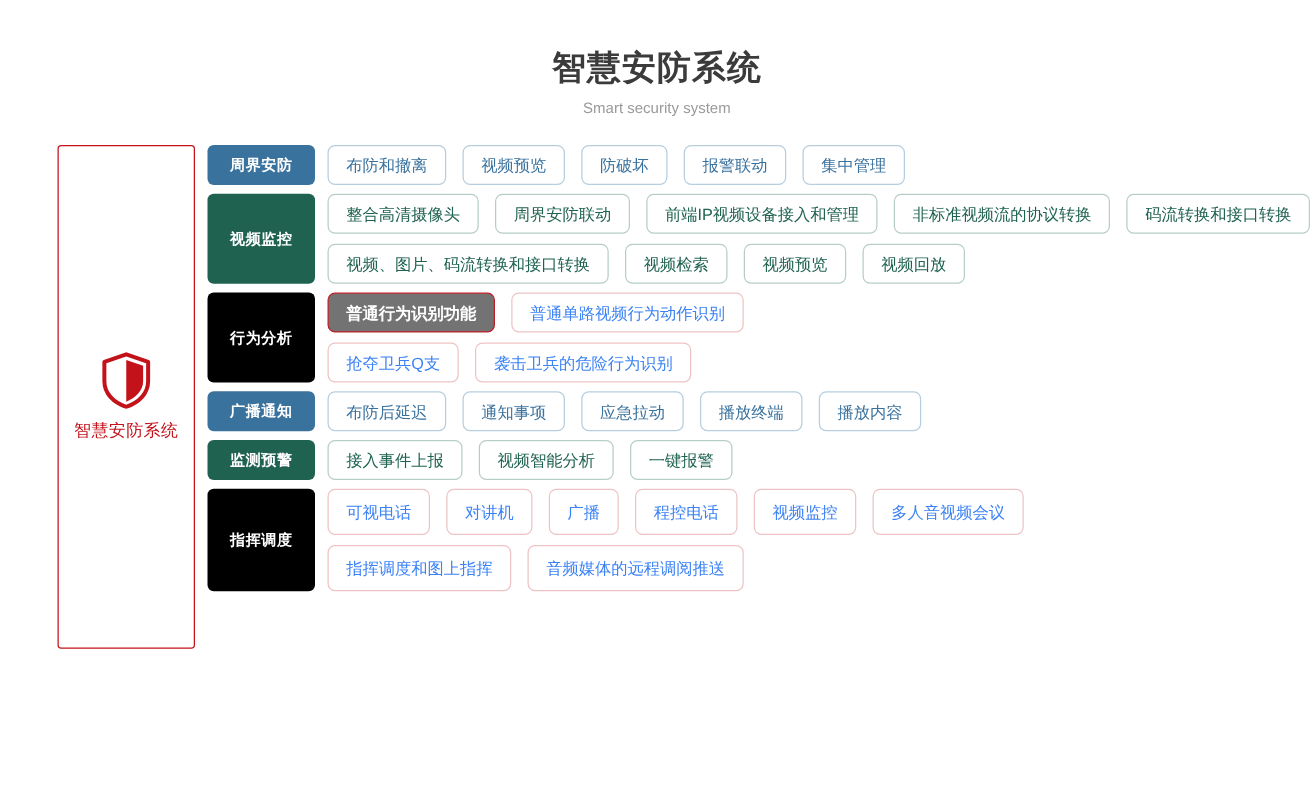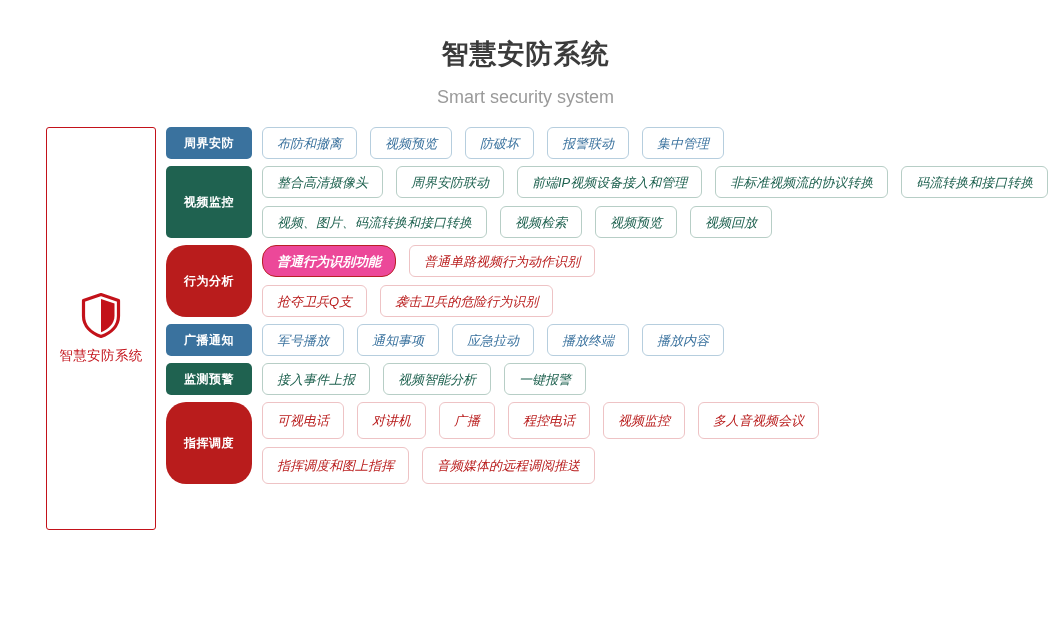--- a/index.html
+++ b/index.html
@@ -27,24 +27,24 @@
     padding-top: 36px;
   }
   .header .title {
     font-size: 27px;
     font-weight: bold;
     color: #3b3b3b;
     letter-spacing: 1px;
     line-height: 36px;
   }
   .header .subtitle {
-    font-size: 18px;
+    font-size: 12px;
     color: #9a9a9a;
     line-height: 22px;
-    margin-top: 14px;
+    margin-top: 3px;
   }
 
   
   .body-area {
     display: flex;
     align-items: flex-start;
     margin-top: 19px;
     padding-left: 46px;
   }
 
@@ -95,34 +95,33 @@
     font-size: 12px;
     font-weight: bold;
     display: flex;
     align-items: center;
     justify-content: center;
     letter-spacing: 0.5px;
     box-sizing: border-box;
   }
   .cat.blue  { background: #3a729e; }
   .cat.green { background: #1f6250; }
-  .cat.red   { background: #b91c1c; border-radius: 20px; }
+  .cat.red   { background: #000000; }
 
   .items {
     margin-left: 10px;
     display: flex;
     flex-direction: column;
     justify-content: center;
     flex: 1 1 auto;
   }
   .line {
     display: flex;
     flex-wrap: nowrap;
     align-items: stretch;
-    font-style: italic;
   }
   .line + .line { margin-top: 8px; }
 
   .chip {
     border-radius: 6px;
     border: 1px solid transparent;
     background: #ffffff;
     font-size: 13px;
     line-height: 1;
     display: flex;
@@ -131,27 +130,26 @@
     padding: 0 14px;
     height: 32px;
     box-sizing: border-box;
     margin-right: 13px;
     white-space: nowrap;
   }
   .line .chip:last-child { margin-right: 0; }
 
   .chip.blue  { border-color: #b6cede; color: #3a729e; }
   .chip.green { border-color: #b7cec6; color: #1f6250; }
-  .chip.red   { border-color: #eec3c5; color: #b91c1c; }
+  .chip.red   { border-color: #eec3c5; color: #3b82f6; }
   .chip.red-solid {
-    background: #ec4899;
+    background: #737373;
     border-color: #ba1f26;
     color: #ffffff;
     font-weight: bold;
-    border-radius: 14px;
   }
 
   
   .row-tall .chip { height: 37px; }
 </style>
 </head>
 <body>
 
 <div class="page">
 
@@ -214,21 +212,21 @@
             <div class="line">
               <div class="chip red">抢夺卫兵Q支</div>
               <div class="chip red">袭击卫兵的危险行为识别</div>
             </div>
           </div>
         </div>
         <div class="row">
           <div class="cat blue">广播通知</div>
           <div class="items">
             <div class="line">
-              <div class="chip blue">军号播放</div>
+              <div class="chip blue">布防后延迟</div>
               <div class="chip blue">通知事项</div>
               <div class="chip blue">应急拉动</div>
               <div class="chip blue">播放终端</div>
               <div class="chip blue">播放内容</div>
             </div>
           </div>
         </div>
         <div class="row">
           <div class="cat green">监测预警</div>
           <div class="items">

